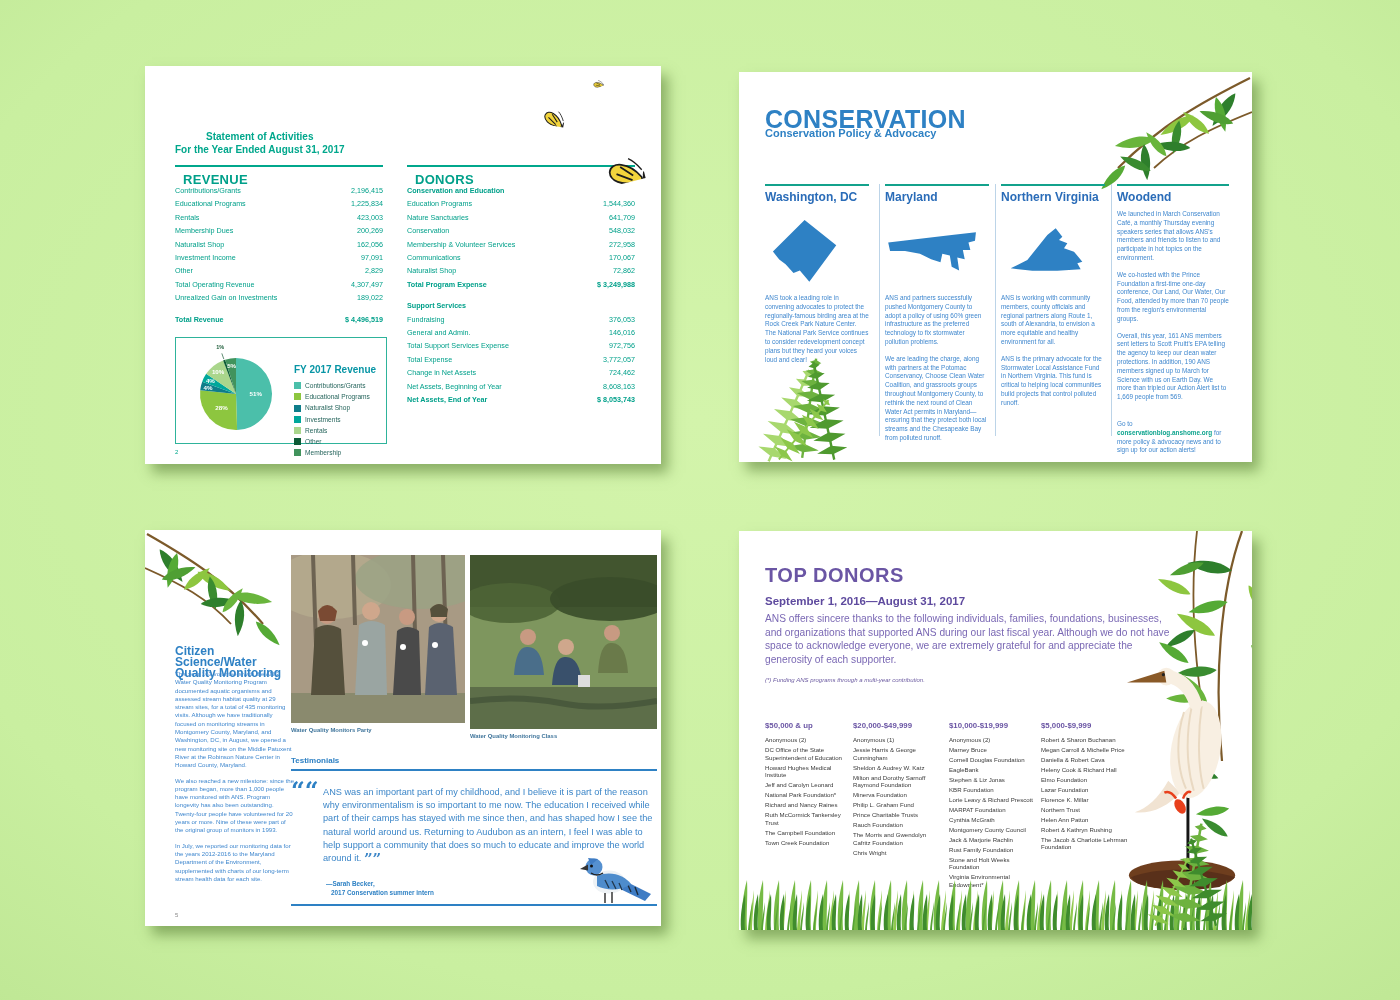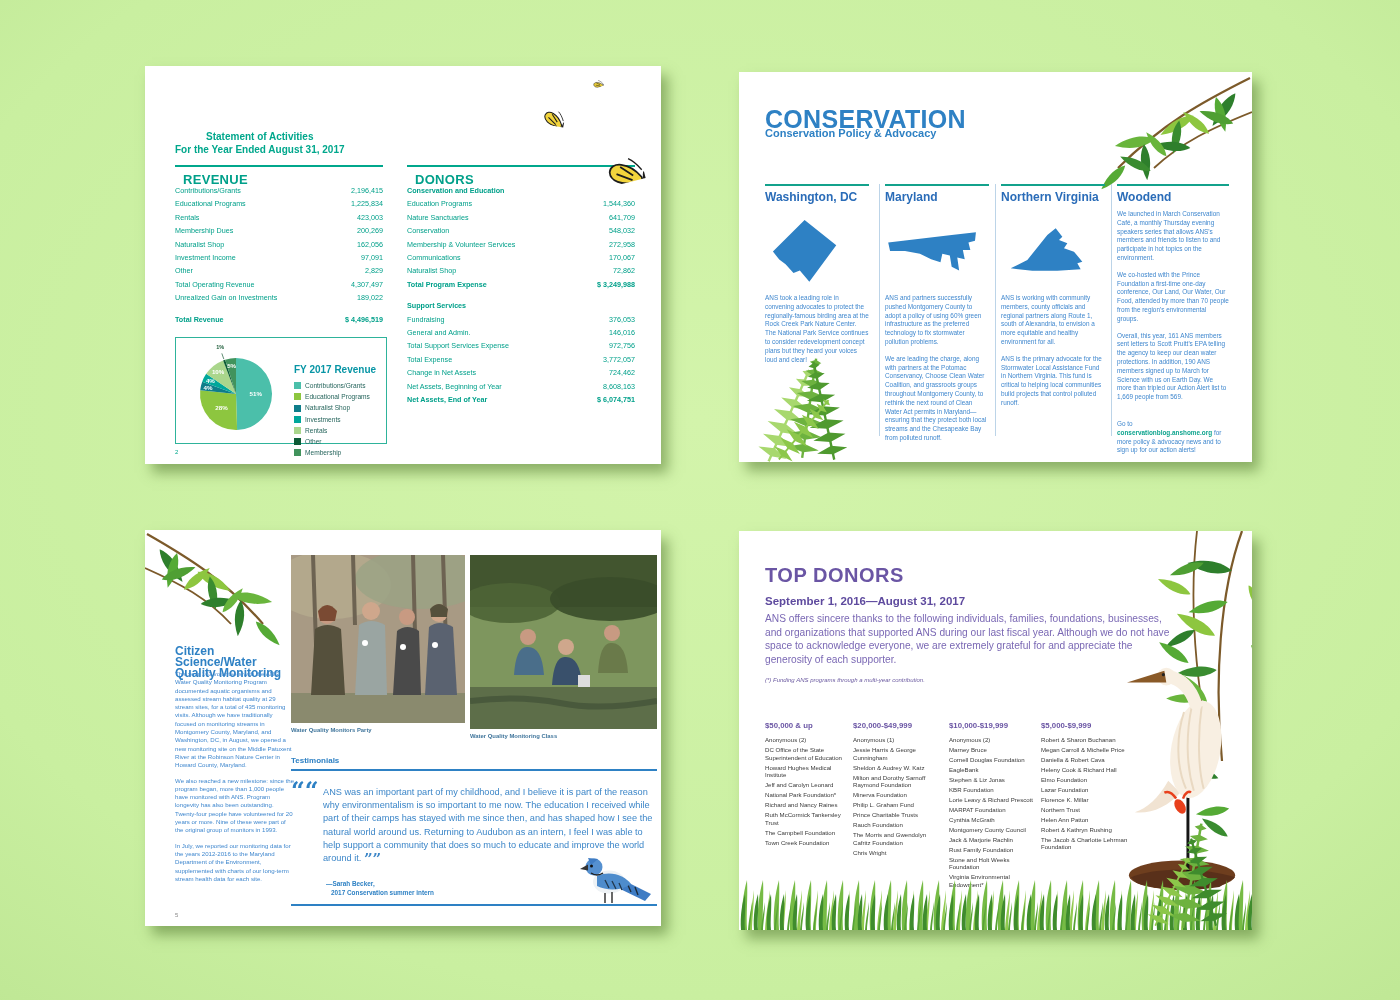--- a/index.html
+++ b/index.html
@@ -205,21 +205,21 @@
         <div class="frow">
           <span class="l">Change in Net Assets</span>
           <span class="v">724,462</span>
         </div>
         <div class="frow">
           <span class="l">Net Assets, Beginning of Year</span>
           <span class="v">8,608,163</span>
         </div>
         <div class="frow bold">
           <span class="l">Net Assets, End of Year</span>
-          <span class="v">$ 6,074,751</span>
+          <span class="v">$ 8,053,743</span>
         </div>
       </div>
     <div class="abs pie-box">
       <svg id="pie-svg" viewBox="0 0 96 100">
           <path d="M48,54 L48,18 A36,36 0 0 1 49.09786214088509,89.98325581044065 Z" fill="#4bbfaa"></path>
           <text text-anchor="middle" font-family="&quot;Liberation Sans&quot;,sans-serif" font-weight="700" x="67.79769754006384" y="55.89805279906807" fill="#fff" font-size="6.2">51%</text>
           <path d="M48,54 L49.09786214088509,89.98325581044065 A36,36 0 0 1 12.204937487308662,50.16418200216446 Z" fill="#8dc63f"></path>
           <text text-anchor="middle" font-family="&quot;Liberation Sans&quot;,sans-serif" font-weight="700" x="33.475796565228265" y="69.65687610797413" fill="#fff" font-size="6.2">28%</text>
           <path d="M48,54 L12.204937487308662,50.16418200216446 A36,36 0 0 1 14.191978052483513,41.629969604069544 Z" fill="#0e7d8a"></path>
           <text text-anchor="middle" font-family="&quot;Liberation Sans&quot;,sans-serif" font-weight="700" x="19.95026660338998" y="49.66911519171402" fill="#fff" font-size="6.2">4%</text>

